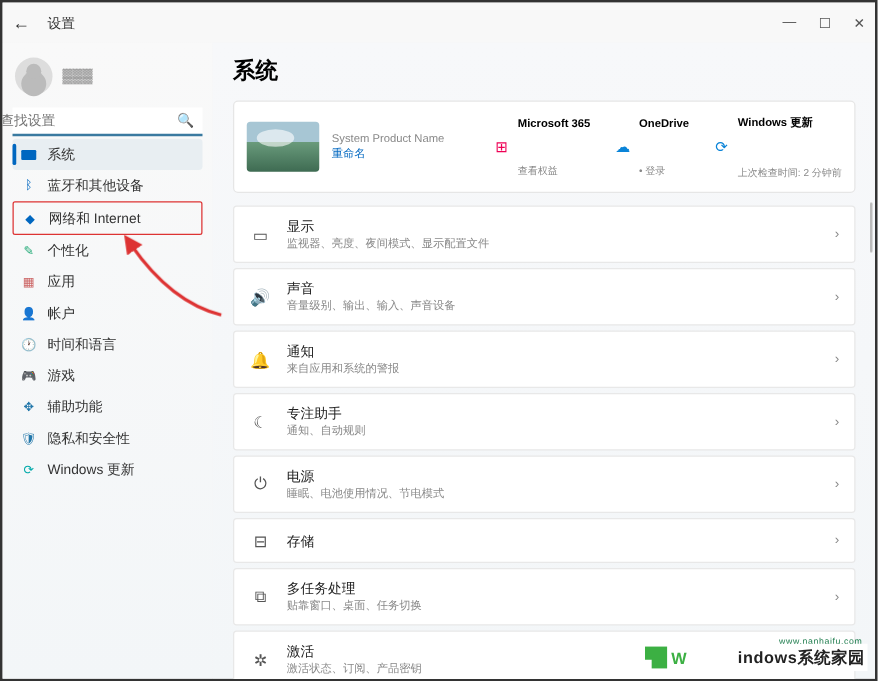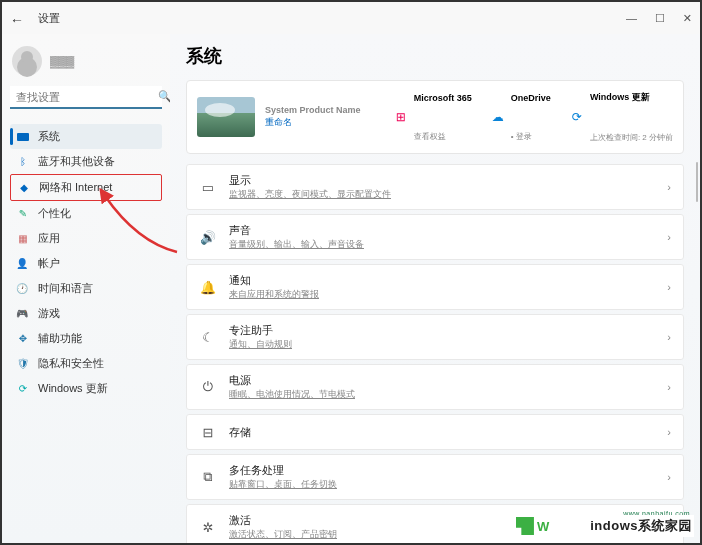--- a/index.html
+++ b/index.html
@@ -7,47 +7,47 @@
 .titlebar { display: flex; align-items: center; height: 32px; padding: 0 8px; background: #f8f8f8; }
 .titlebar .back { width: 24px; font-size: 14px; color: #333; }
 .titlebar .title { font-size: 11px; color: #333; margin-left: 4px; }
 .titlebar .controls { margin-left: auto; display: flex; gap: 18px; font-size: 11px; color: #555; }
 .layout { display: flex; height: calc(100% - 32px); }
 .sidebar { width: 168px; padding: 8px 8px 0 8px; background: linear-gradient(180deg, #f9f9f9, #f3f6f8); }
 .user-row { display: flex; align-items: center; gap: 8px; padding: 4px 2px 10px 2px; }
 .avatar { width: 30px; height: 30px; border-radius: 50%; background: #ddd; position: relative; }
 .avatar::after { content: ""; position: absolute; width: 12px; height: 12px; border-radius: 50%; background: #bbb; top: 5px; left: 9px; box-shadow: 0 10px 0 4px #bbb; }
 .user-name { font-size: 11px; color: #999; filter: blur(0.4px); }
-.search { display: flex; align-items: center; border-bottom: 2px solid #3a7aa0; background: #fff; padding: 4px 6px; margin-bottom: 15px; }
+.search { display: flex; align-items: center; border-bottom: 2px solid #3a7aa0; background: #fff; padding: 4px 6px; margin-bottom: 2px; justify-content: flex-end; }
 .search input { border: none; outline: none; font-size: 11px; flex: 1; background: transparent; }
 .search .mag { font-size: 11px; color: #555; }
 .nav-item { display: flex; align-items: center; gap: 8px; padding: 5px 6px; font-size: 11px; color: #333; border-radius: 3px; cursor: pointer; }
 .nav-item .ico { width: 14px; height: 14px; display: inline-flex; align-items: center; justify-content: center; font-size: 10px; }
 .nav-item.active { background: #e8eef2; position: relative; }
 .nav-item.active::before { content: ""; position: absolute; left: 0; top: 4px; bottom: 4px; width: 3px; background: #0067c0; border-radius: 2px; }
 .nav-item.highlighted { border: 1.5px solid #d33; border-radius: 2px; }
 .main { flex: 1; padding: 10px 16px 0 16px; overflow-y: auto; overflow-x: hidden; background: linear-gradient(180deg, #f7f8fa, #f3f6f8); }
 .page-title { font-size: 18px; font-weight: 600; margin-bottom: 12px; }
 .header-card { display: flex; align-items: center; gap: 10px; background: #fff; border: 1px solid #e6e6e6; border-radius: 4px; padding: 10px; margin-bottom: 10px; }
 .thumb { width: 58px; height: 40px; border-radius: 3px; background: linear-gradient(180deg, #a7c6d4 40%, #6a9b7c 40%, #3e6b52 100%); position: relative; overflow: hidden; }
 .thumb::after { content: ""; position: absolute; width: 30px; height: 14px; background: rgba(255,255,255,0.6); border-radius: 50%; top: 6px; left: 8px; }
 .device-info { display: flex; flex-direction: column; gap: 1px; min-width: 110px; }
 .device-info .n { font-size: 12px; font-weight: 600; }
-.device-info .p { font-size: 9px; color: #888; font-weight: bold; }
+.device-info .p { font-size: 9px; color: #888; }
 .device-info .r { font-size: 9px; color: #0067c0; }
 .header-links { display: flex; gap: 18px; margin-left: auto; }
 .hl { display: flex; align-items: center; gap: 5px; font-size: 9px; }
 .hl .ic { width: 16px; height: 16px; display: flex; align-items: center; justify-content: center; font-size: 12px; }
 .hl .t1 { font-weight: 600; }
 .hl .t2 { color: #888; font-size: 8px; margin-top: 28px; }
 .setting-row { display: flex; align-items: center; gap: 12px; background: #fff; border: 1px solid #e8e8e8; border-radius: 3px; padding: 8px 12px; margin-bottom: 4px; cursor: pointer; }
 .setting-row .ric { width: 18px; height: 18px; display: flex; align-items: center; justify-content: center; color: #555; font-size: 13px; }
 .setting-row .texts { flex: 1; }
 .setting-row .t { font-size: 11px; color: #222; }
-.setting-row .d { font-size: 9px; color: #888; text-decoration: underline; }
+.setting-row .d { font-size: 9px; color: #888; }
 .setting-row .chev { font-size: 11px; color: #888; }
 .arrow { position: absolute; left: 95px; top: 190px; pointer-events: none; }
 .arrow svg { overflow: visible; }
 .watermark { position: absolute; right: 6px; bottom: 6px; display: flex; align-items: center; font-size: 13px; font-weight: 700; background: #fff; padding: 2px 2px 2px 0; }
 .watermark .logo { width: 18px; height: 18px; background: #3cb043; margin-right: 3px; clip-path: polygon(0 0, 100% 0, 100% 100%, 30% 100%, 30% 60%, 0 60%); position: relative; }
 .watermark .brand { color: #3cb043; }
 .watermark .rest { color: #222; letter-spacing: 0.5px; margin-left: 41px; }
 .sub-watermark { position: absolute; right: 10px; bottom: 26px; font-size: 7px; color: #1a7a4a; letter-spacing: 0.5px; }
 .scrollbar-ind { position: absolute; right: 2px; top: 160px; width: 2px; height: 40px; background: #bbb; border-radius: 2px; }
 .ic-sys { background: #0067c0; width: 12px; height: 8px; border-radius: 1px; }

